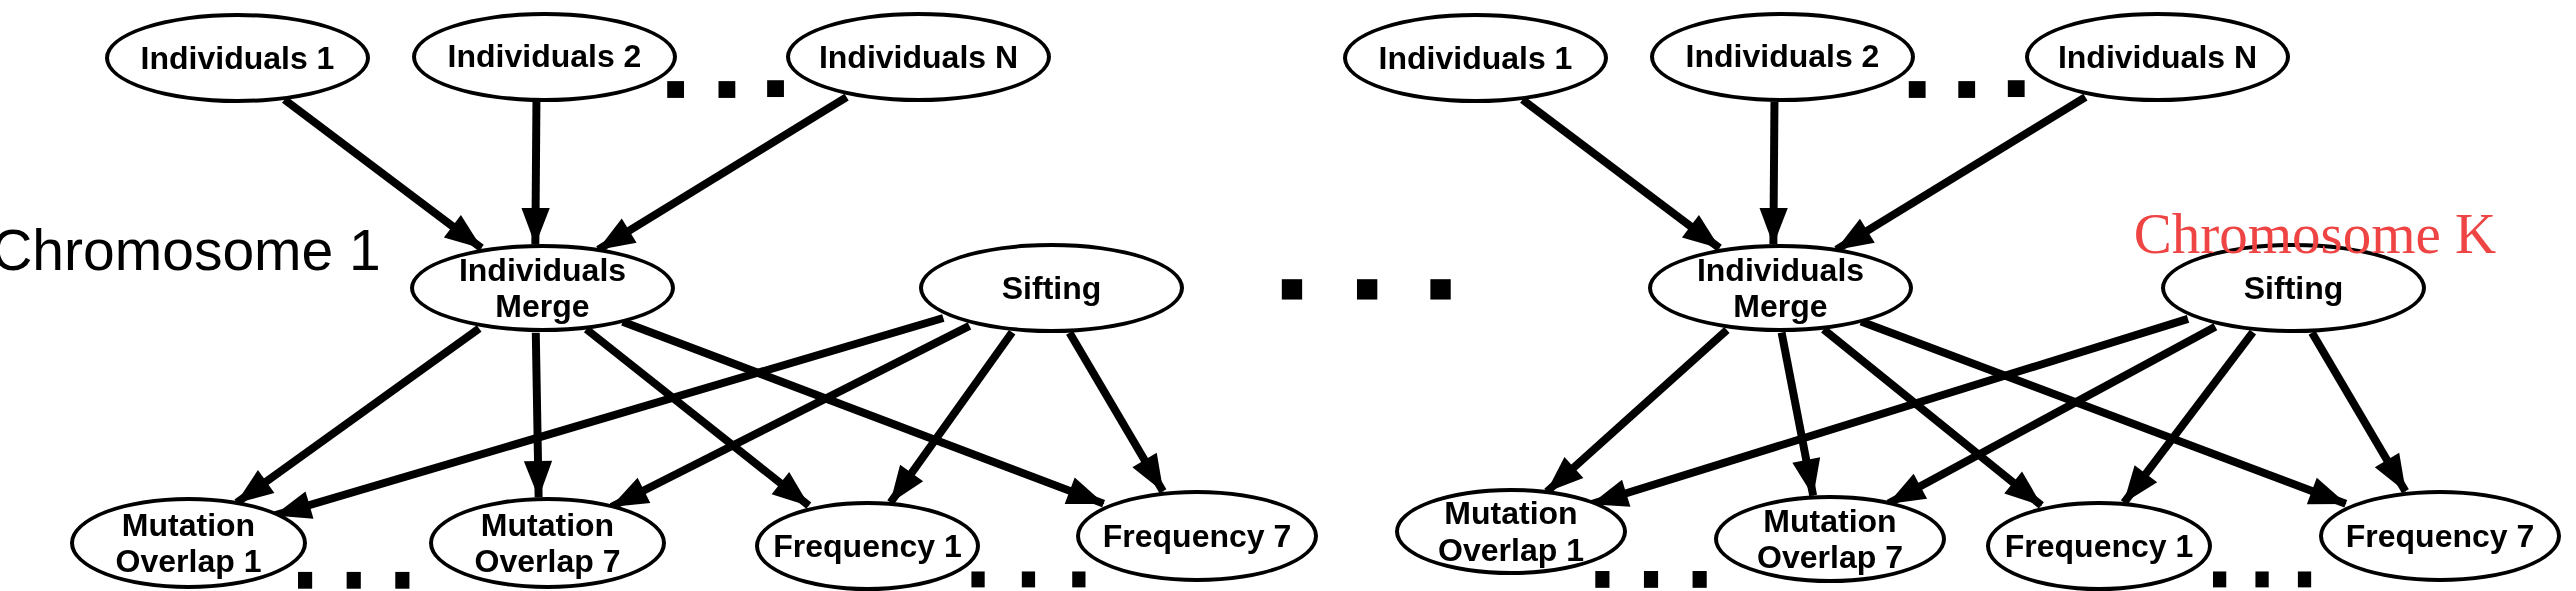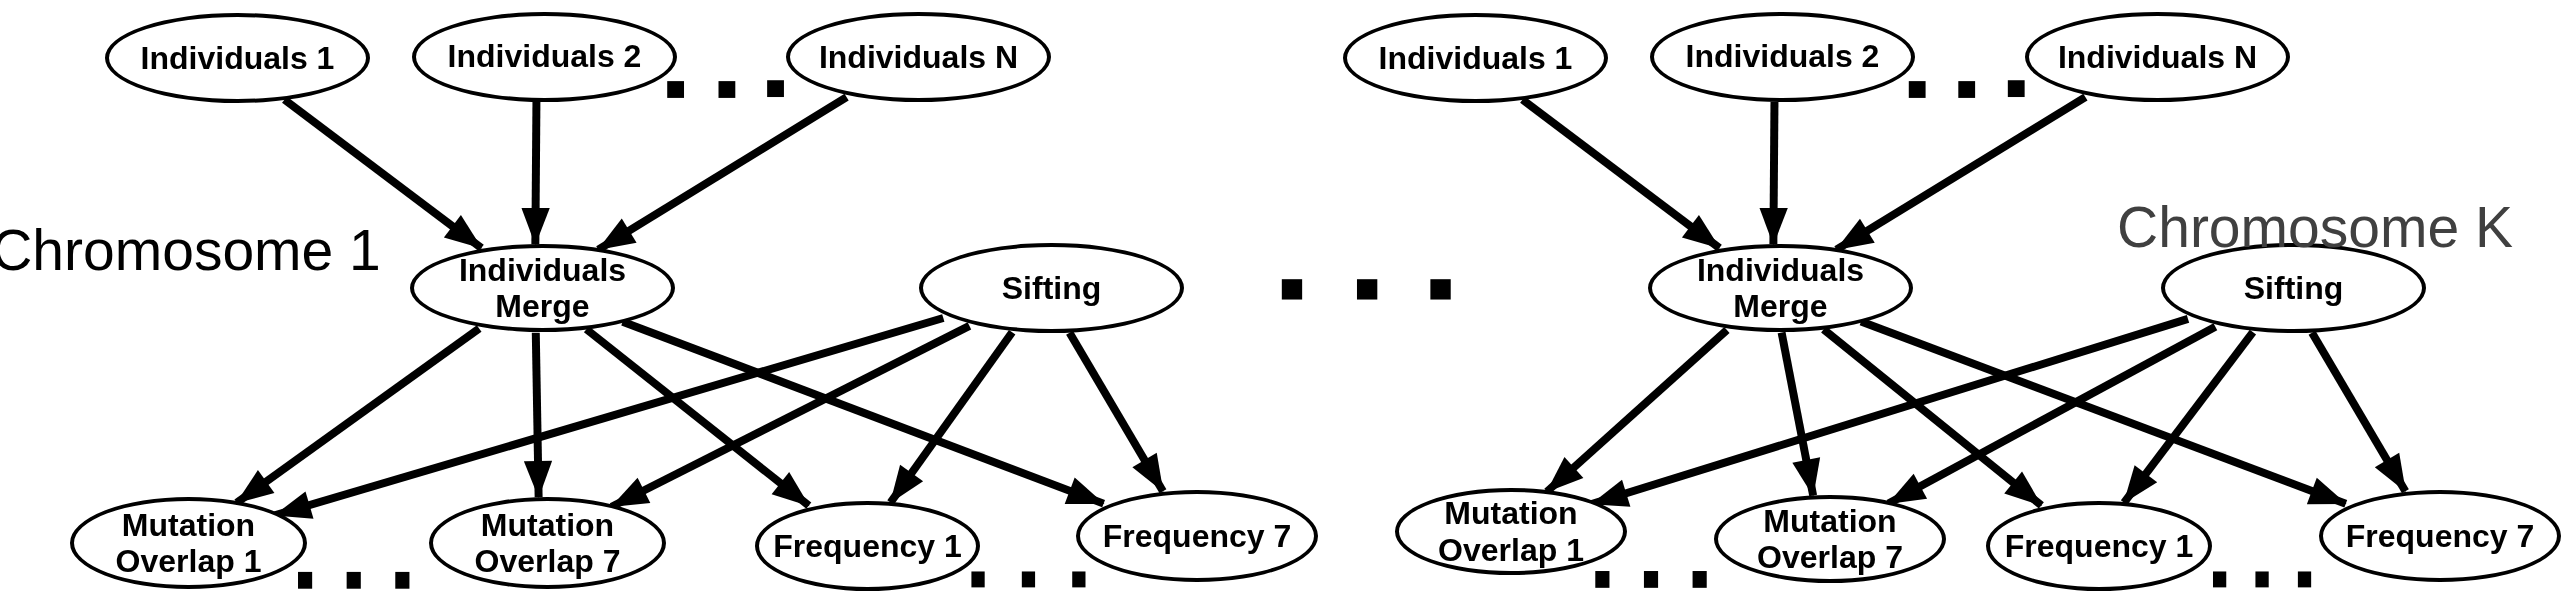--- a/index.html
+++ b/index.html
@@ -116,15 +116,15 @@
       <div class="node" style="left: 2153px; top: 243px; width: 265px; height: 90px; border-color: rgb(0, 0, 0); background: rgb(255, 255, 255); color: rgb(0, 0, 0);">Sifting</div>
       <div class="node" style="left: 1387px; top: 488px; width: 232px; height: 87px; border-color: rgb(0, 0, 0); background: rgb(255, 255, 255); color: rgb(0, 0, 0);">Mutation
 Overlap 1</div>
       <div class="node" style="left: 1706px; top: 495px; width: 232px; height: 88px; border-color: rgb(0, 0, 0); background: rgb(255, 255, 255); color: rgb(0, 0, 0);">Mutation
 Overlap 7</div>
       <div class="node" style="left: 1978px; top: 501px; width: 226px; height: 90px; border-color: rgb(0, 0, 0); background: rgb(255, 255, 255); color: rgb(0, 0, 0);">Frequency 1</div>
       <div class="node" style="left: 2311px; top: 490px; width: 242px; height: 92px; border-color: rgb(0, 0, 0); background: rgb(255, 255, 255); color: rgb(0, 0, 0);">Frequency 7</div>
     </div>
 
   <div class="cluster-label" id="clabel-0" style="left: 186px; top: 250px; color: rgb(0, 0, 0);">Chromosome 1</div>
-  <div class="cluster-label" id="clabel-1" style="left: 2315px; top: 227px; color: #404040;">Chromosome K</div>
+  <div class="cluster-label" id="clabel-1" style="left: 2315px; top: 233px; color: #ef4444; font-family: Liberation Serif, serif;">Chromosome K</div>
 </div>
 
 
 </body></html>

